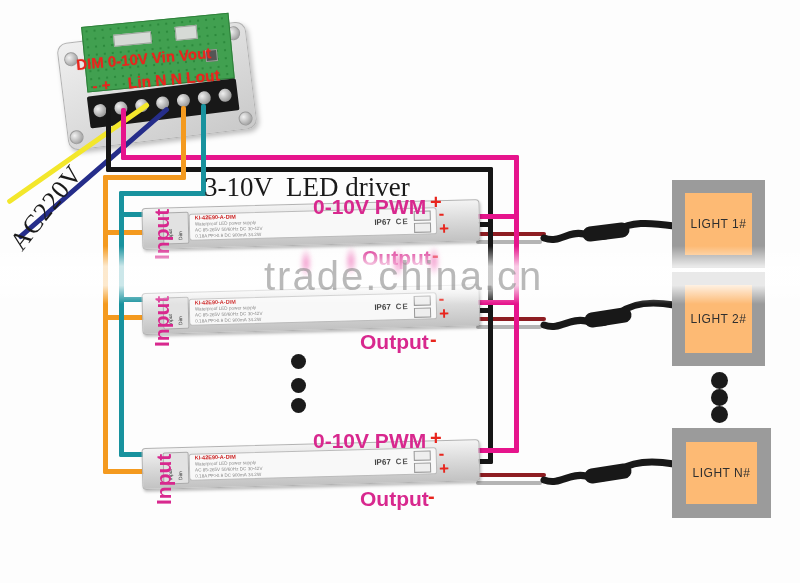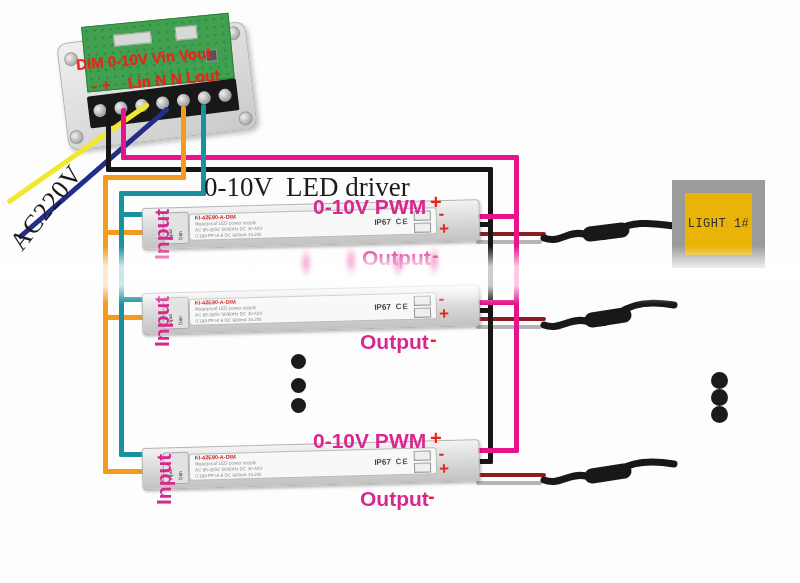--- a/index.html
+++ b/index.html
@@ -58,40 +58,40 @@
   .drv-ip{font-size:8px;font-weight:700;color:#444;}
   .drv-ce{font-size:8px;font-weight:700;color:#555;letter-spacing:1px;}
   .certcol{display:flex;flex-direction:column;gap:2px;}
   .certbox{width:15px;height:8px;border:1px solid #999;background:#eee;}
   .tmark{position:absolute;color:var(--red);font-weight:900;font-size:17px;line-height:1;z-index:6;}
   
   .mlabel{position:absolute;color:var(--lbl-magenta);font-weight:700;z-index:7;}
   .rmark{position:absolute;color:var(--red);font-weight:900;z-index:7;font-size:20px;}
   .vlabel{transform:rotate(-90deg);transform-origin:0 0;font-size:21px;}
   
-  .light{position:absolute;background:#eab308;border:13px solid var(--frame);box-sizing:border-box;
-         display:flex;align-items:center;justify-content:center;z-index:5;font-family:Liberation Mono, monospace;}
+  .light{position:absolute;background:#fdba74;border:13px solid var(--frame);box-sizing:border-box;
+         display:flex;align-items:center;justify-content:center;z-index:5;}
   .light span{font-size:12px;color:#2f2f2f;letter-spacing:.5px;}
   .dot{position:absolute;border-radius:50%;background:#1b1b1b;z-index:6;}
   .conn{position:absolute;z-index:4;}
   
   #glowband{position:absolute;left:0;top:246px;width:800px;height:58px;z-index:9;
     background:linear-gradient(to bottom, rgba(255,255,255,0) 0%, rgba(255,255,255,.78) 35%,
                rgba(255,255,255,.78) 68%, rgba(255,255,255,0) 100%);}
   .smudge{position:absolute;width:12px;height:30px;z-index:9;filter:blur(2px);
     background:radial-gradient(ellipse at center, rgba(232,40,150,.5), rgba(232,40,150,0) 70%);}
   #watermark{position:absolute;left:264px;top:254px;font-size:40px;letter-spacing:2px;
     color:rgba(128,128,128,.55);z-index:10;font-family:"Liberation Sans",sans-serif;}
 </style>
 </head>
 <body>
 
 <div id="stage">
 
-  <div class="abs serif-title pre" style="left:204px;top:172px;font-size:27px;">0-10V  LED driver</div>
+  <div class="abs serif-title pre" style="left:204px;top:172px;font-size:27px;">3-10V  LED driver</div>
 
   <div class="abs" id="dimmer">
     <div class="dim-body"></div>
     <div class="screw" style="left:6px;top:10px;"></div>
     <div class="screw" style="left:170px;top:4px;"></div>
     <div class="screw" style="left:2px;top:88px;"></div>
     <div class="screw" style="left:172px;top:90px;"></div>
     <div class="pcb">
       <div class="chip" style="left:30px;top:10px;width:36px;height:10px;"></div>
       <div class="chip" style="left:92px;top:8px;width:20px;height:12px;"></div>
@@ -244,27 +244,34 @@
     <path d="M52,27 L84,22" stroke="#181818" stroke-width="15" fill="none" stroke-linecap="round"></path>
   </svg>
   <svg class="conn" style="left:540px;top:448px;" width="138" height="42" viewBox="0 0 138 42">
     <path d="M4,32 C 20,38 30,24 46,28 S 68,30 80,22 S 110,12 134,16" stroke="#181818" stroke-width="7" fill="none" stroke-linecap="round"></path>
     <path d="M52,28 L84,23" stroke="#181818" stroke-width="15" fill="none" stroke-linecap="round"></path>
   </svg>
 
   <div class="light" style="left:672px;top:180px;width:93px;height:88px;">
     <span>LIGHT 1#</span>
   </div>
+  <div class="light" style="left:672px;top:272px;width:93px;height:94px;">
+    <span>LIGHT 2#</span>
+  </div>
+  <div class="light" style="left:672px;top:428px;width:99px;height:90px;border-width:14px;">
+    <span>LIGHT N#</span>
+  </div>
 
   <div class="dot" style="left:291px;top:354px;width:15px;height:15px;"></div>
   <div class="dot" style="left:291px;top:378px;width:15px;height:15px;"></div>
   <div class="dot" style="left:291px;top:398px;width:15px;height:15px;"></div>
   <div class="dot" style="left:711px;top:372px;width:17px;height:17px;"></div>
   <div class="dot" style="left:711px;top:389px;width:17px;height:17px;"></div>
   <div class="dot" style="left:711px;top:406px;width:17px;height:17px;"></div>
 
   <div id="glowband"></div>
   <div class="smudge" style="left:300px;top:248px;"></div>
   <div class="smudge" style="left:345px;top:246px;"></div>
   <div class="smudge" style="left:392px;top:248px;"></div>
   <div class="smudge" style="left:428px;top:246px;"></div>
+  <div id="watermark">trade.china.cn</div>
 
 </div>
 
 </body></html>

